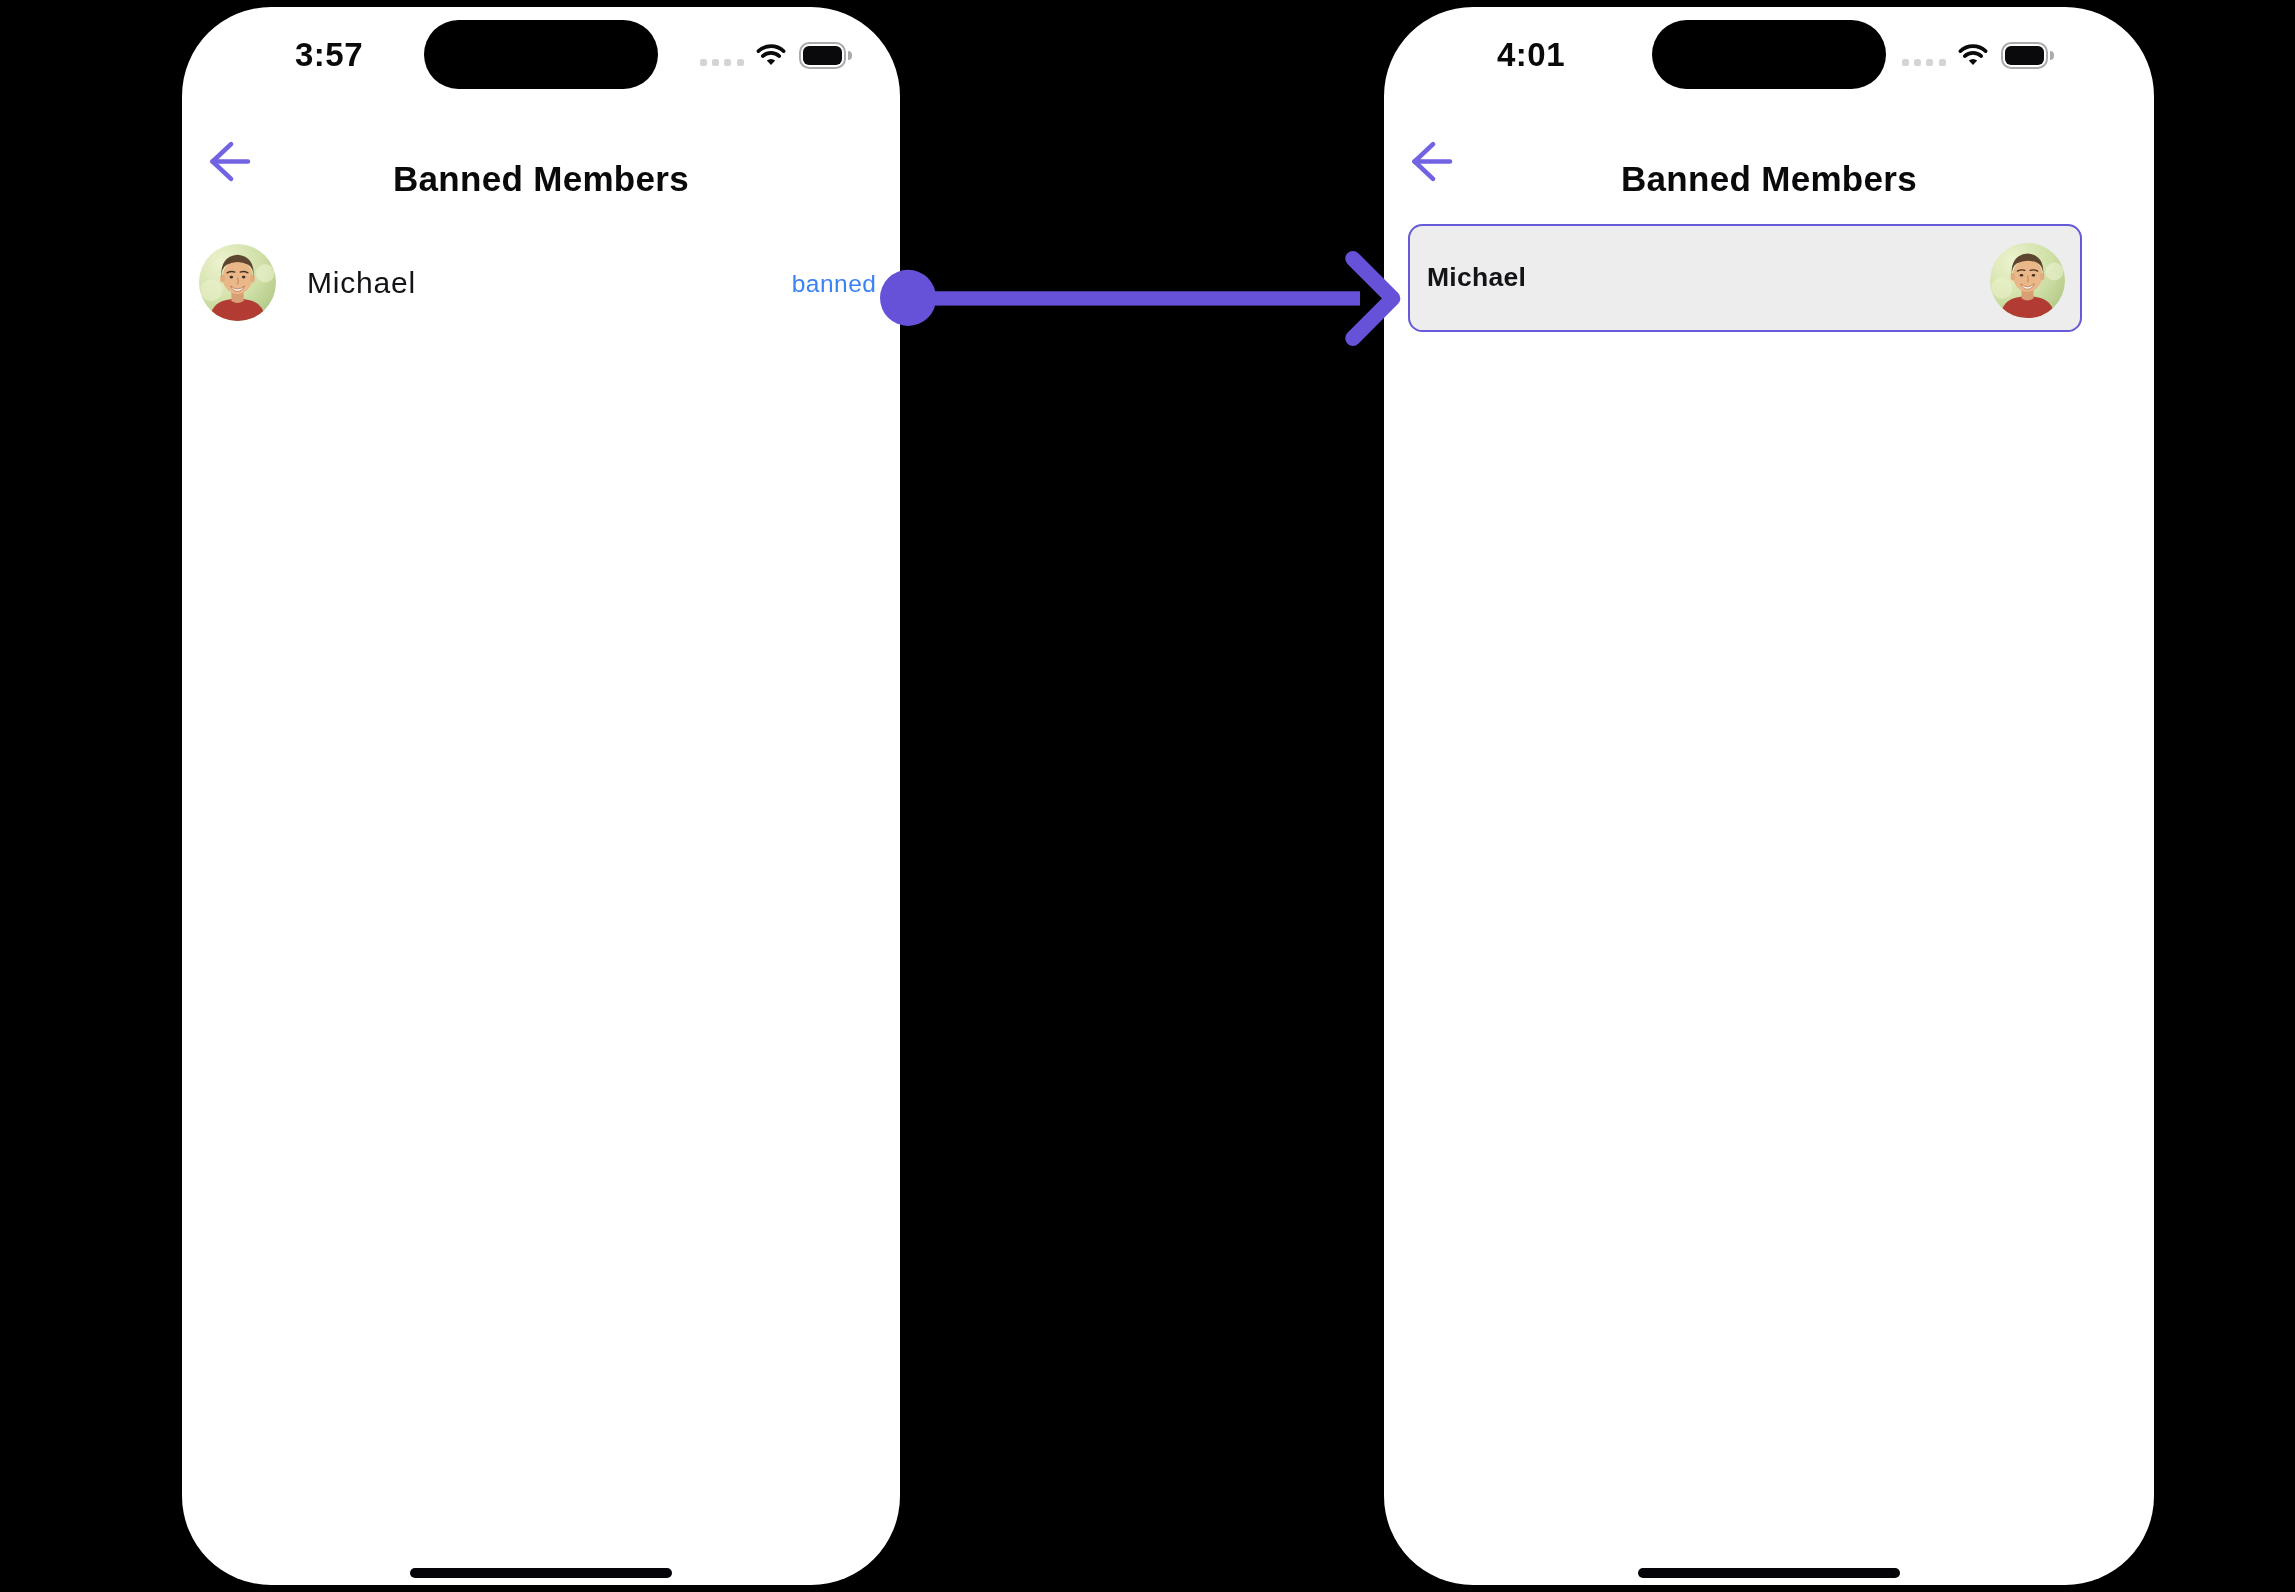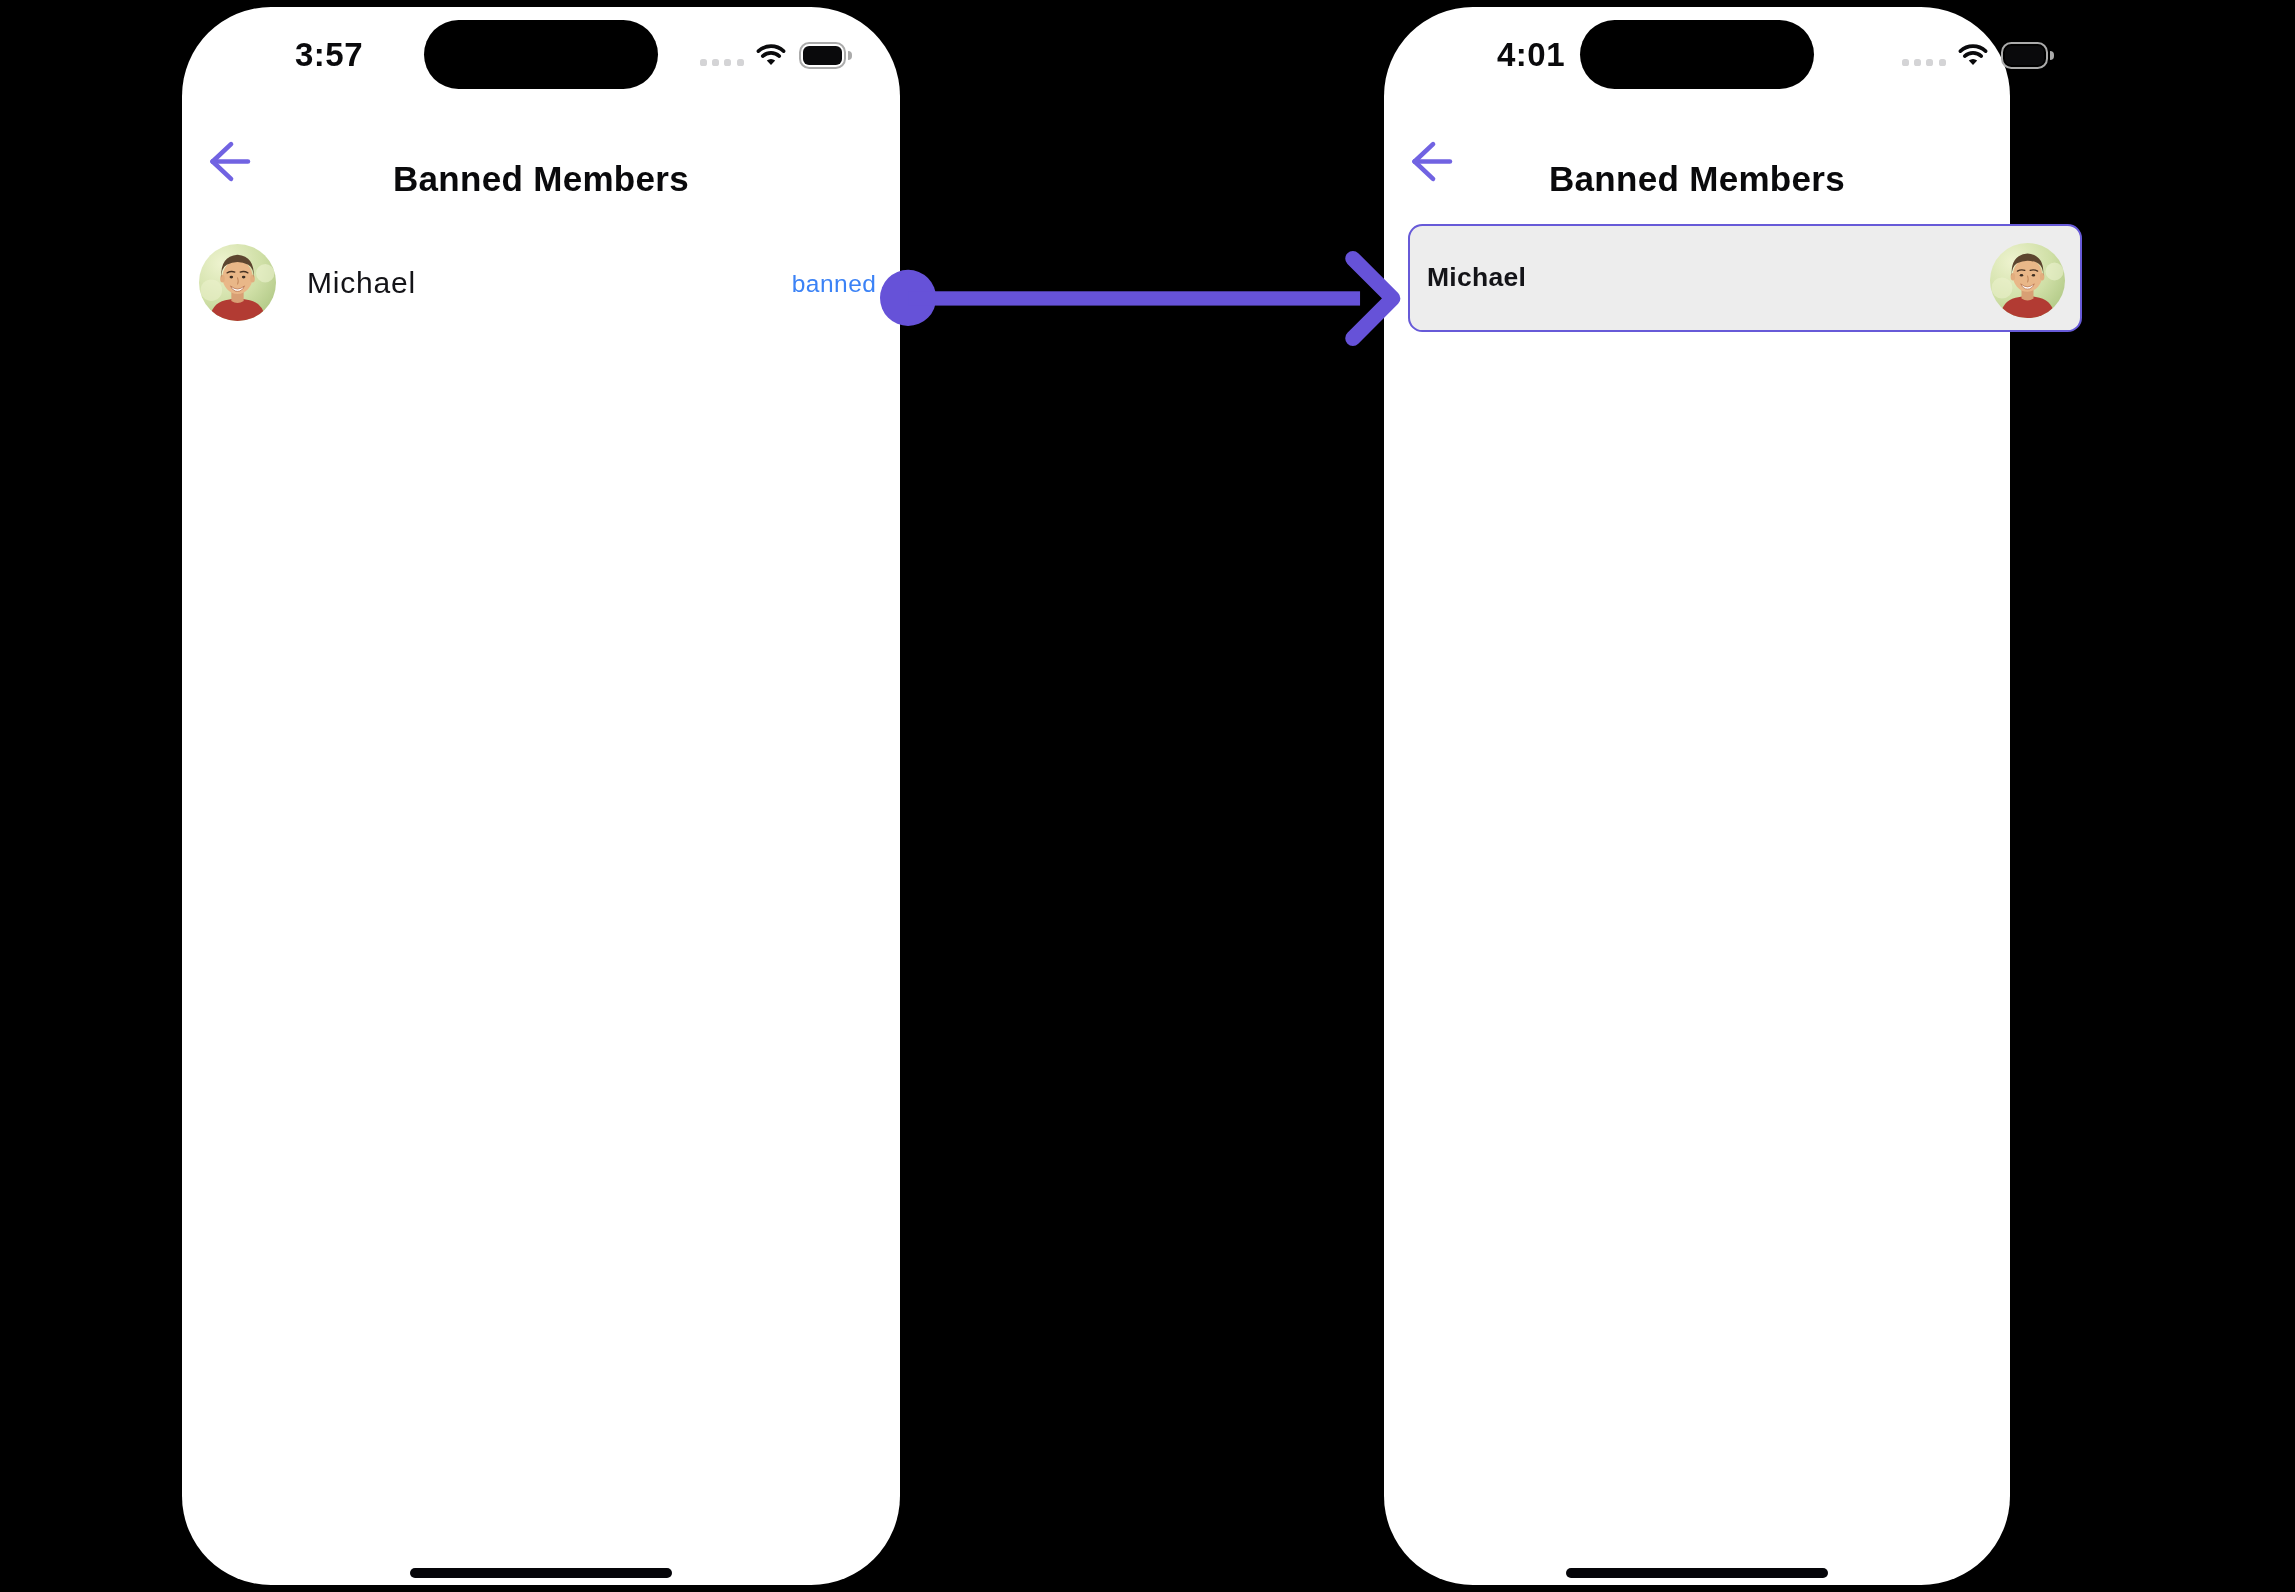--- a/index.html
+++ b/index.html
@@ -8,21 +8,21 @@
     background:#000; overflow:hidden;
     font-family:"Liberation Sans", sans-serif;
   }
 
   
   .phone {
     position:absolute; top:6.6px; height:1578px;
     background:#fff; border-radius:89px;
   }
   .phone--left  { left:182px;  width:718px; }
-  .phone--right { left:1384px; width:626px; }
+  .phone--right { left:1384px; width:770px; }
 
   
   .time {
     position:absolute; left:93px; top:31px;
     font-size:33px; line-height:33px; font-weight:700;
     color:#0a0a0c; letter-spacing:0.5px;margin-left:20px;
   }
   .island {
     position:absolute; top:13.3px; left:50%; transform:translateX(-50%);
     width:234px; height:69px; background:#000; border-radius:36px;

